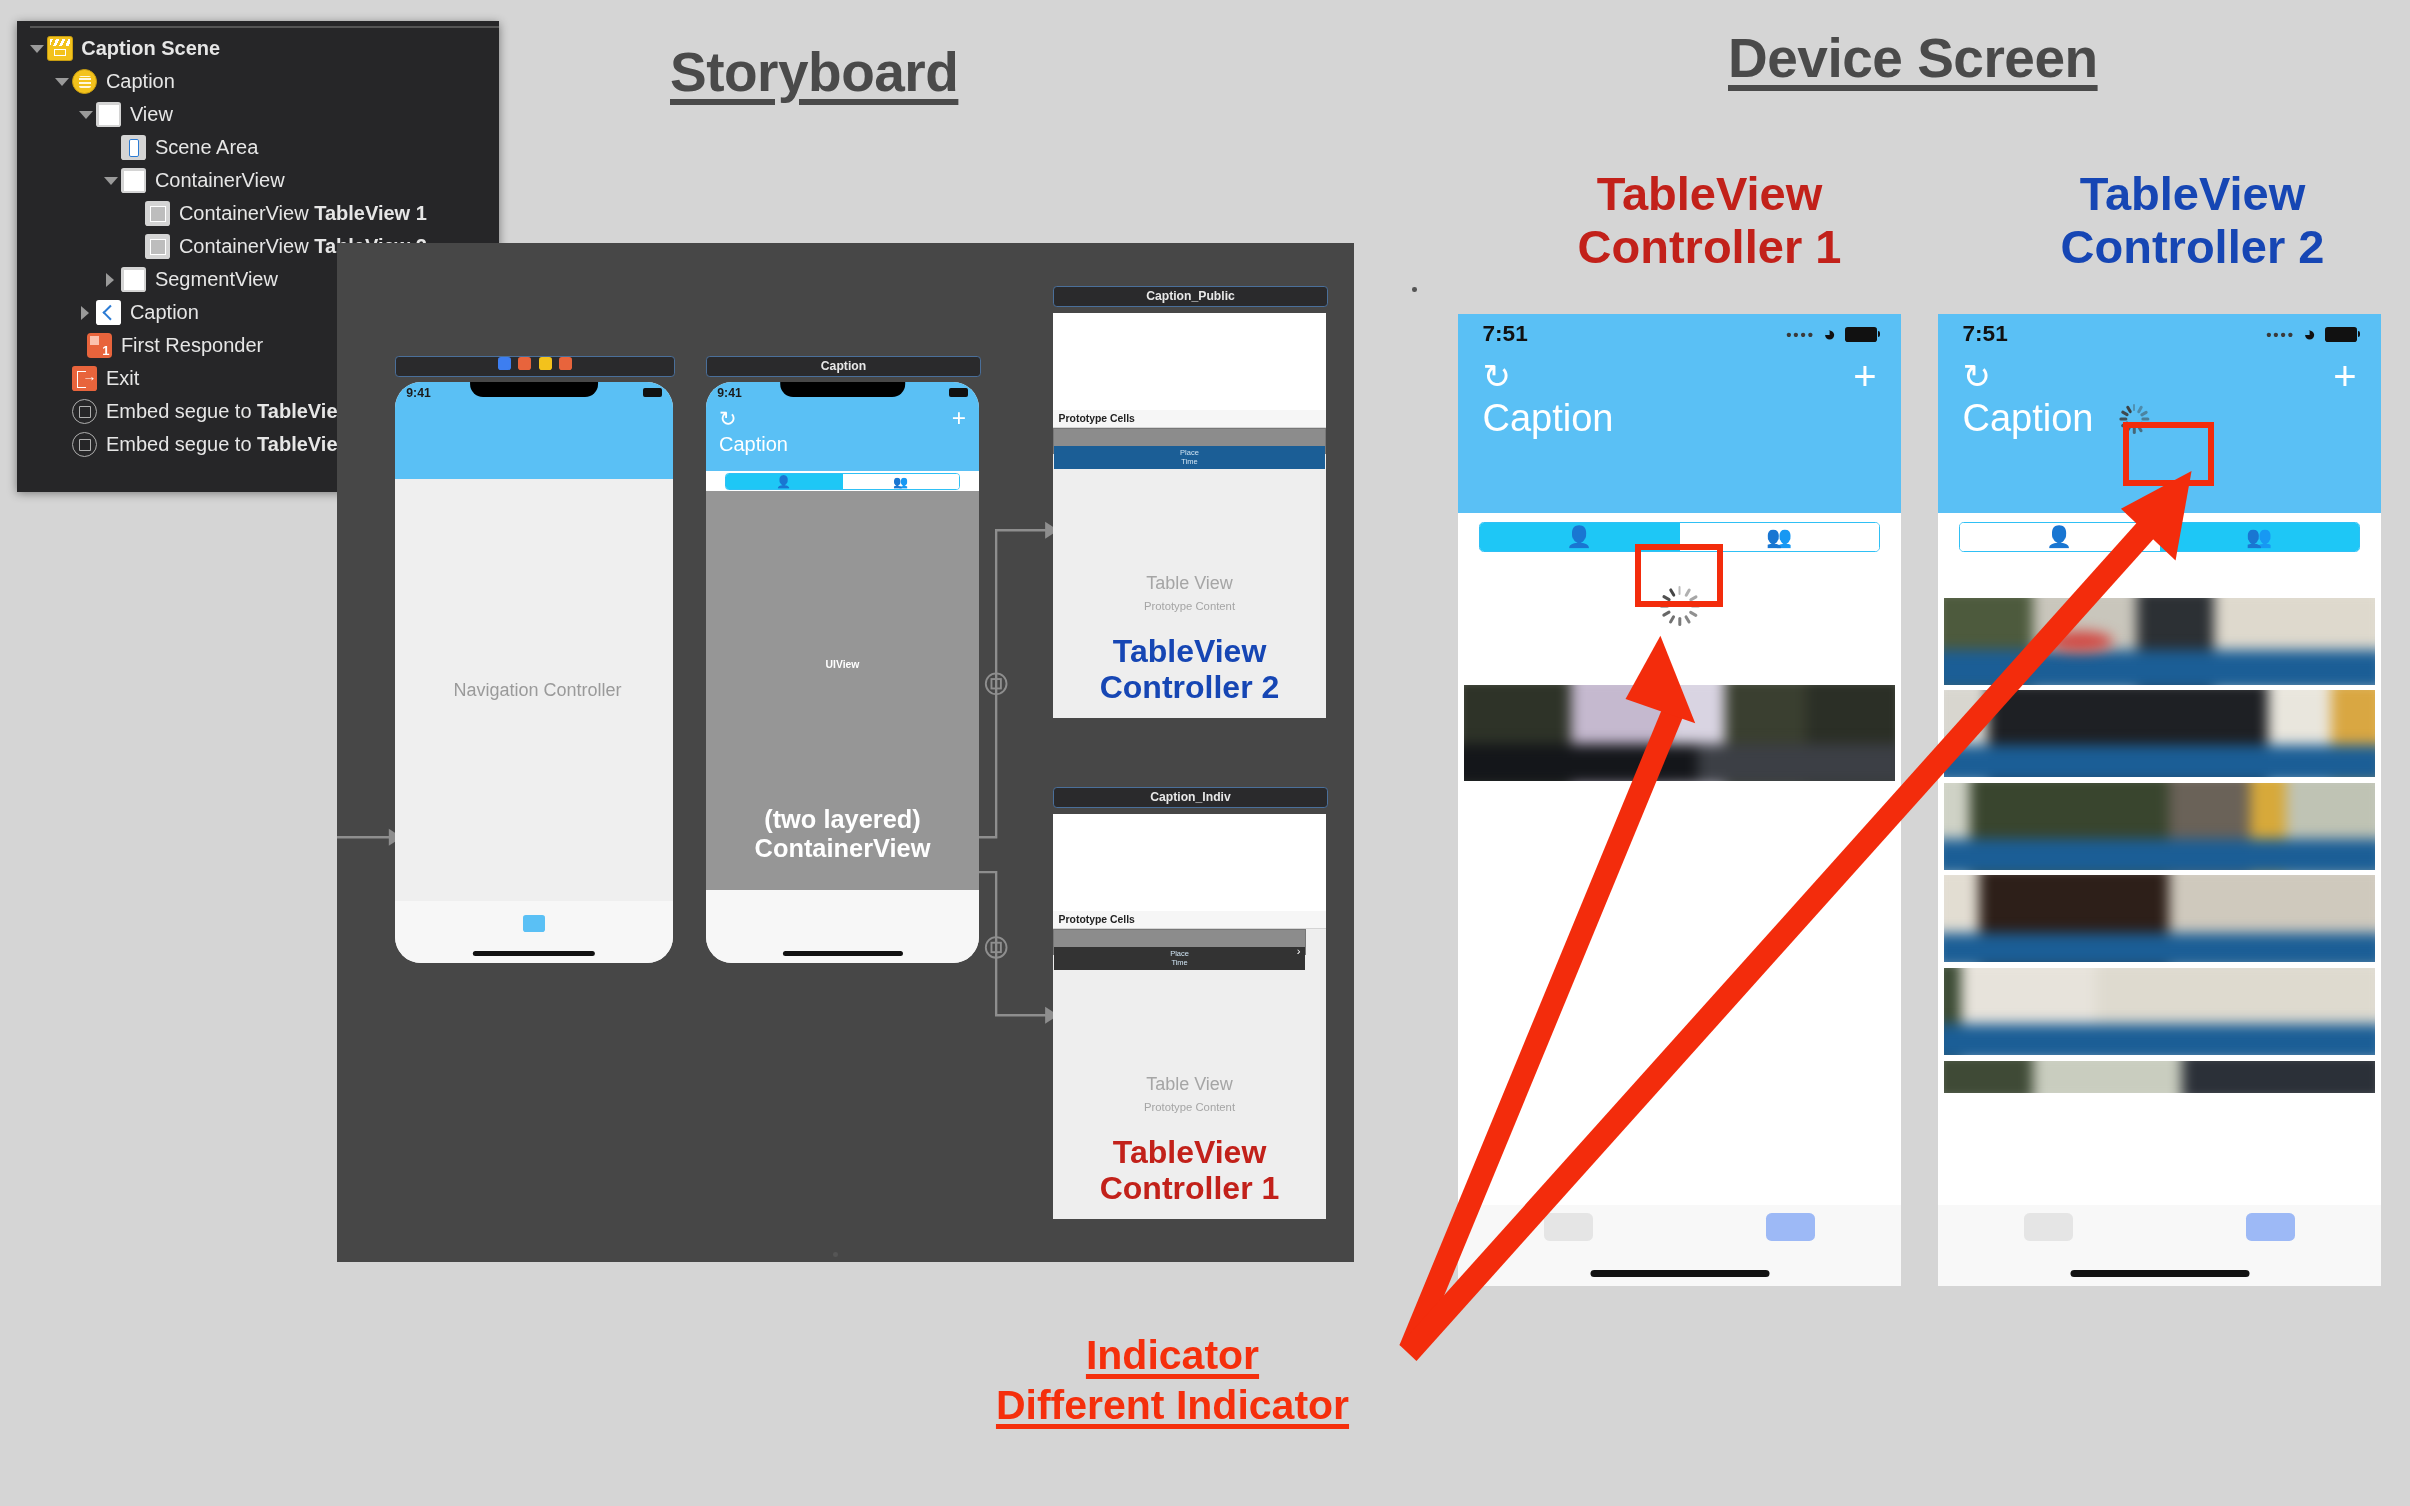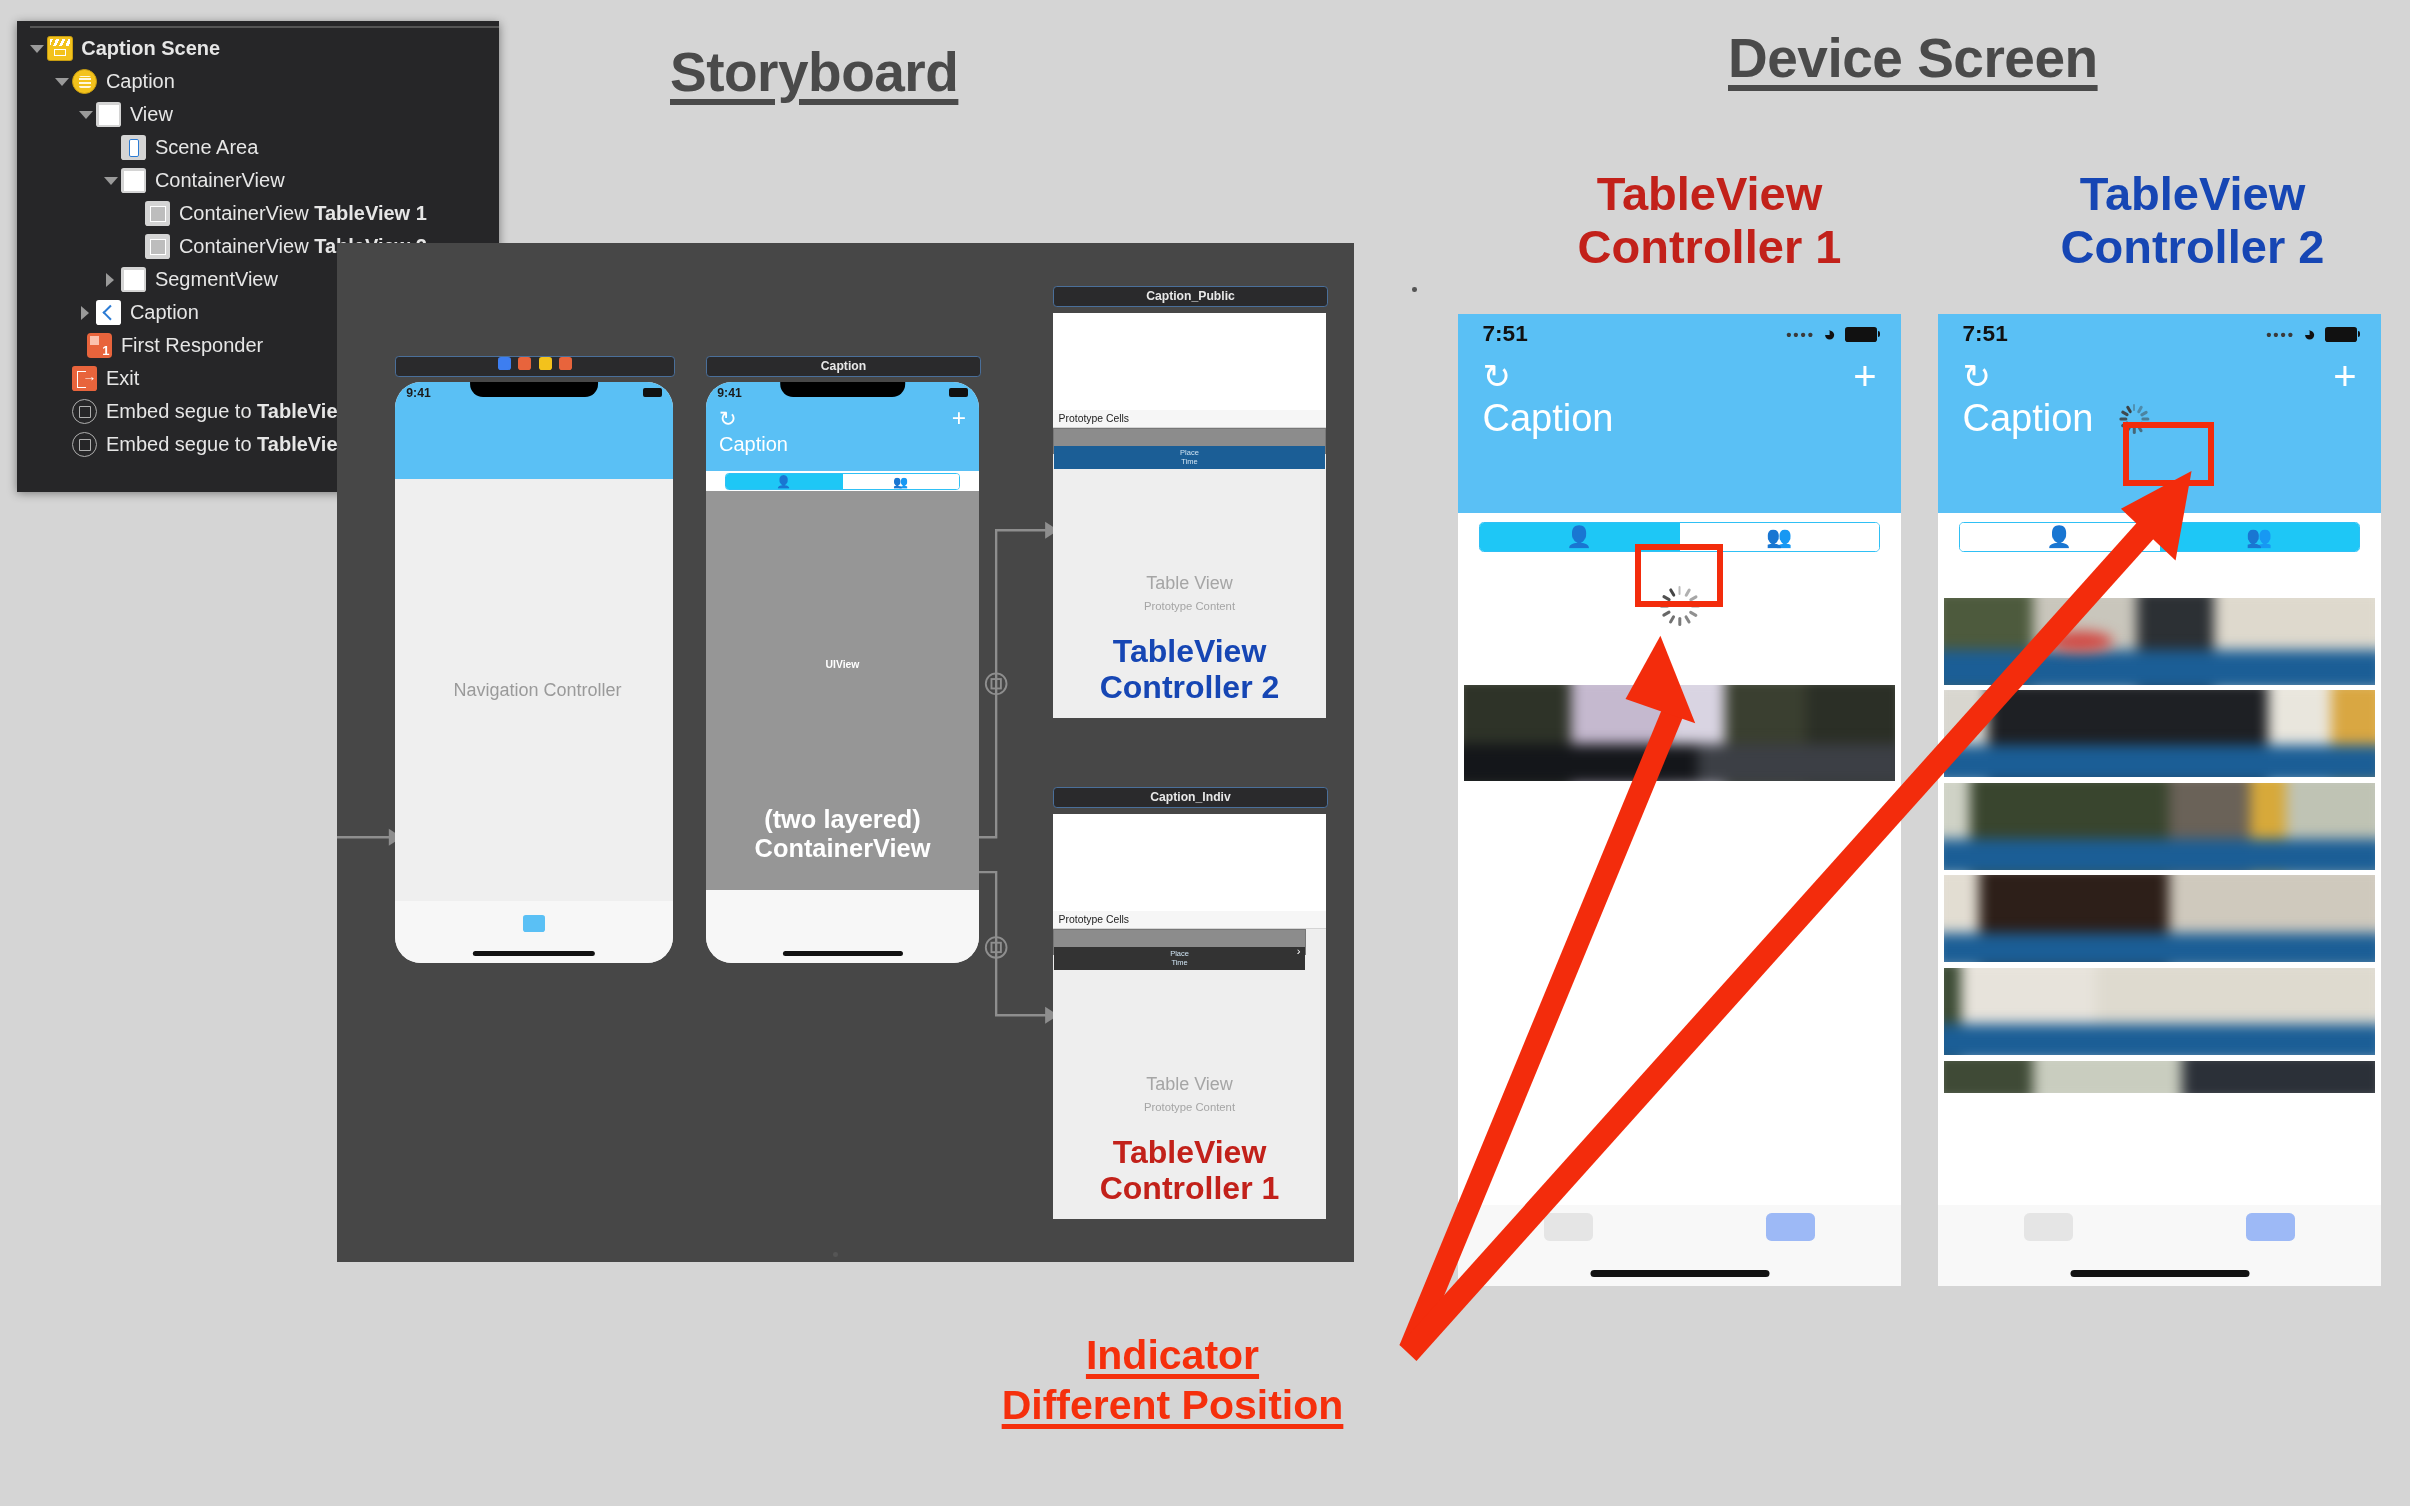--- a/index.html
+++ b/index.html
@@ -219,21 +219,21 @@
   .person-glyph { font-size: 12.2px; color: #2fc0f5; }
   .seg .on .person-glyph { color: #9be4fb; }
 
   .sb-tvc {
     position: absolute;
     background: #eeeeee;
   }
   .tvc-header { background: #fff; height: 24%; }
   .tvc-proto-label {
     background: #f6f6f6; border-bottom: 0.9px solid #d4d4d4;
-    font-size: 10.4px; font-weight: normal; color: #222;
+    font-size: 10.4px; font-weight: bold; color: #222;
     padding: 2.8px 5.6px;
   }
   .tvc-cell { position: relative; }
   .tvc-img {
     background: #8c8c8c; height: 24.5px;
     display: flex; align-items: flex-end; justify-content: center;
   }
   .tvc-img span { font-size: 7.5px; font-weight: bold; color: #fff; }
   .tvc-detail {
     position: absolute; left: 0; right: 0; top: 17px;
@@ -694,17 +694,17 @@
     <path d="M 1486 1428 L 1770 740 L 1792 749 L 1508 1437 Z"></path>
     <path d="M 1763 675 L 1800 768 L 1726 742 Z"></path>
 
     <path d="M 1486 1428 L 2285 537 L 2303 554 L 1504 1445 Z"></path>
     <path d="M 2327 500 L 2310 595 L 2252 540 Z"></path>
   </g>
 </svg>
 
 <div id="indicator-note">
   <div><span>Indicator</span></div>
-  <div><span>Different Position</span></div>
+  <div><span>Different Indicator</span></div>
 </div>
 
 <div class="dot" style="left:1412px; top:287px;"></div>
 
 
 </body></html>

